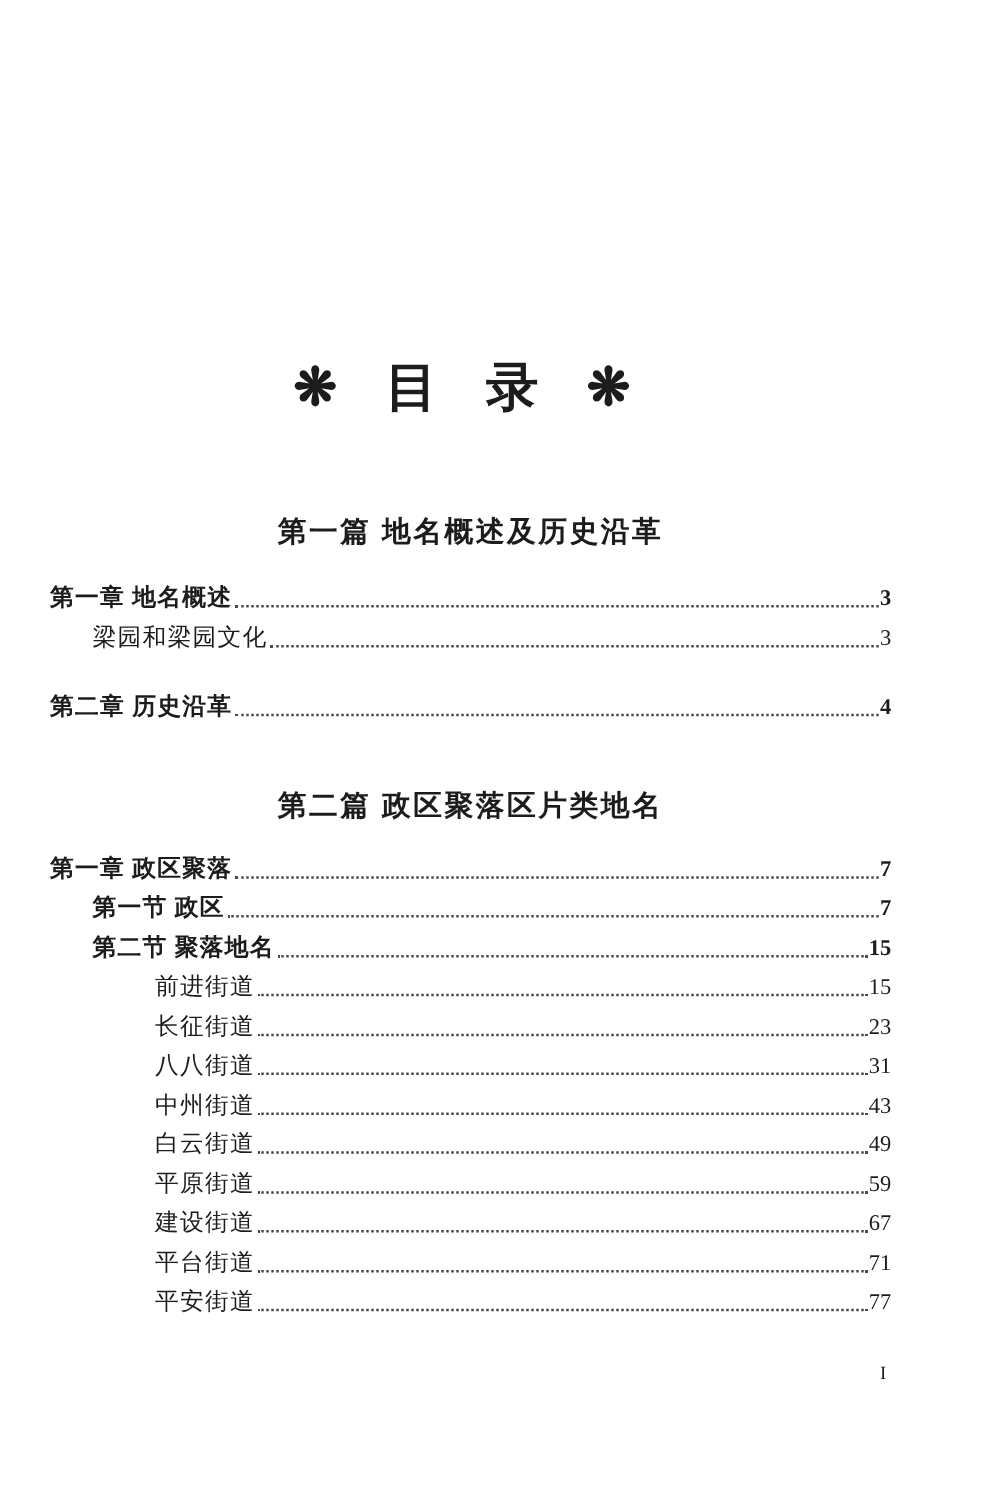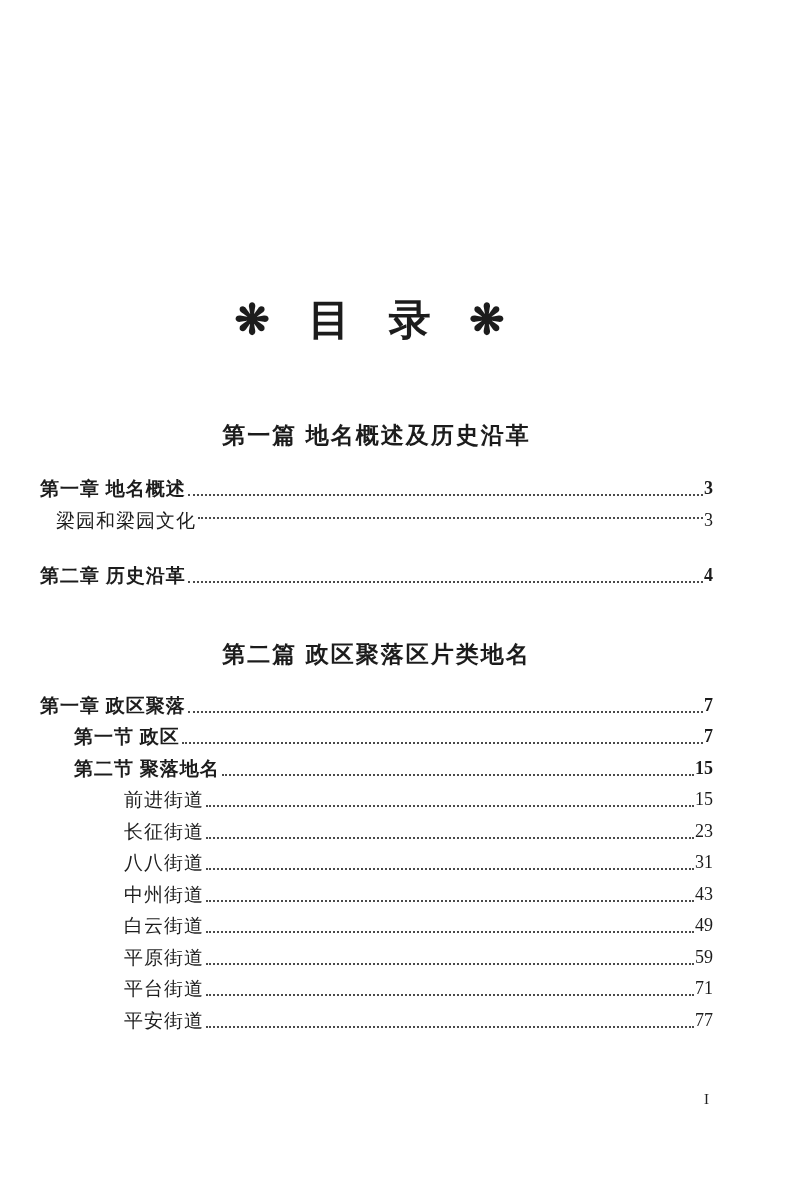--- a/index.html
+++ b/index.html
@@ -6,21 +6,21 @@
   html, body {
     width: 800px; height: 1200px;
     background: #ffffff;
     color: #1c1c1c;
     font-family: "Liberation Serif", "DejaVu Serif", serif;
     overflow: hidden;
   }
   .doc {
     position: relative;
     width: 757px; height: 1200px;
-    padding: 14px 44px 0 40px;
+    padding: 4px 44px 0 40px;
   }
   .doc-title {
     text-align: center;
     padding-top: 278px;
     font-size: 42px;
     font-weight: bold;
     letter-spacing: 14px;
     white-space: nowrap;
     font-family: "Liberation Serif", "DejaVu Serif", serif;
   }
@@ -49,21 +49,21 @@
     border-bottom: 2px dotted #4a4a4a;
     margin: 0 1px 4px 2px;
     min-width: 20px;
   }
   .toc-row .pagenum {
     white-space: nowrap;
     font-family: "Liberation Serif", "DejaVu Serif", serif;
     font-size: 18px;
   }
   .level-chapter { font-weight: 600; text-align: center; }
-  .level-sub { margin-left: 16px; font-weight: 500; align-items: center; }
+  .level-sub { margin-left: 34px; font-weight: 500; }
   .level-section { margin-left: 34px; font-weight: 600; text-align: center; }
   .level-item { margin-left: 84px; }
   .gap-above { margin-top: 32px; }
   .folio {
     position: absolute;
     right: 48px;
     bottom: 92px;
     font-size: 15px;
     font-family: "Liberation Serif", "DejaVu Serif", serif;
     color: #222;
@@ -135,20 +135,25 @@
     <span class="label">白云街道</span>
     <span class="leader"></span>
     <span class="pagenum">49</span>
   </div>
   <div class="toc-row level-item">
     <span class="label">平原街道</span>
     <span class="leader"></span>
     <span class="pagenum">59</span>
   </div>
   <div class="toc-row level-item">
+    <span class="label">建设街道</span>
+    <span class="leader"></span>
+    <span class="pagenum">67</span>
+  </div>
+  <div class="toc-row level-item">
     <span class="label">平台街道</span>
     <span class="leader"></span>
     <span class="pagenum">71</span>
   </div>
   <div class="toc-row level-item">
     <span class="label">平安街道</span>
     <span class="leader"></span>
     <span class="pagenum">77</span>
   </div>
 

